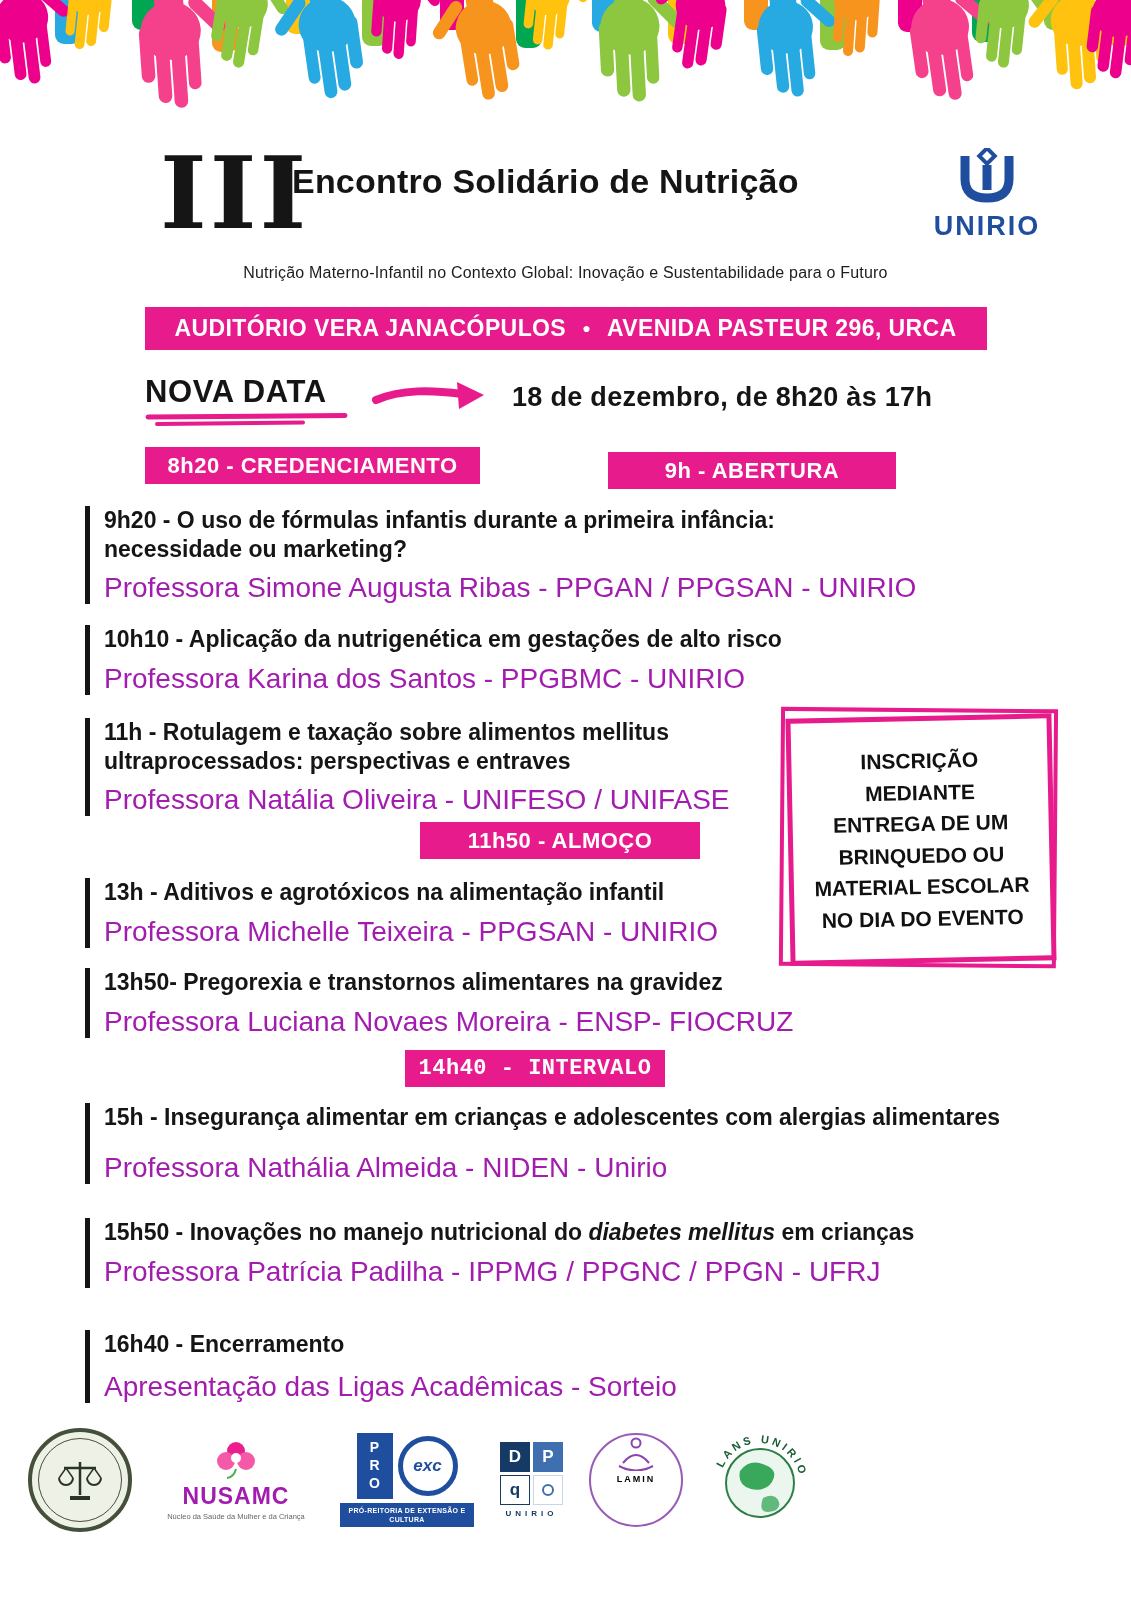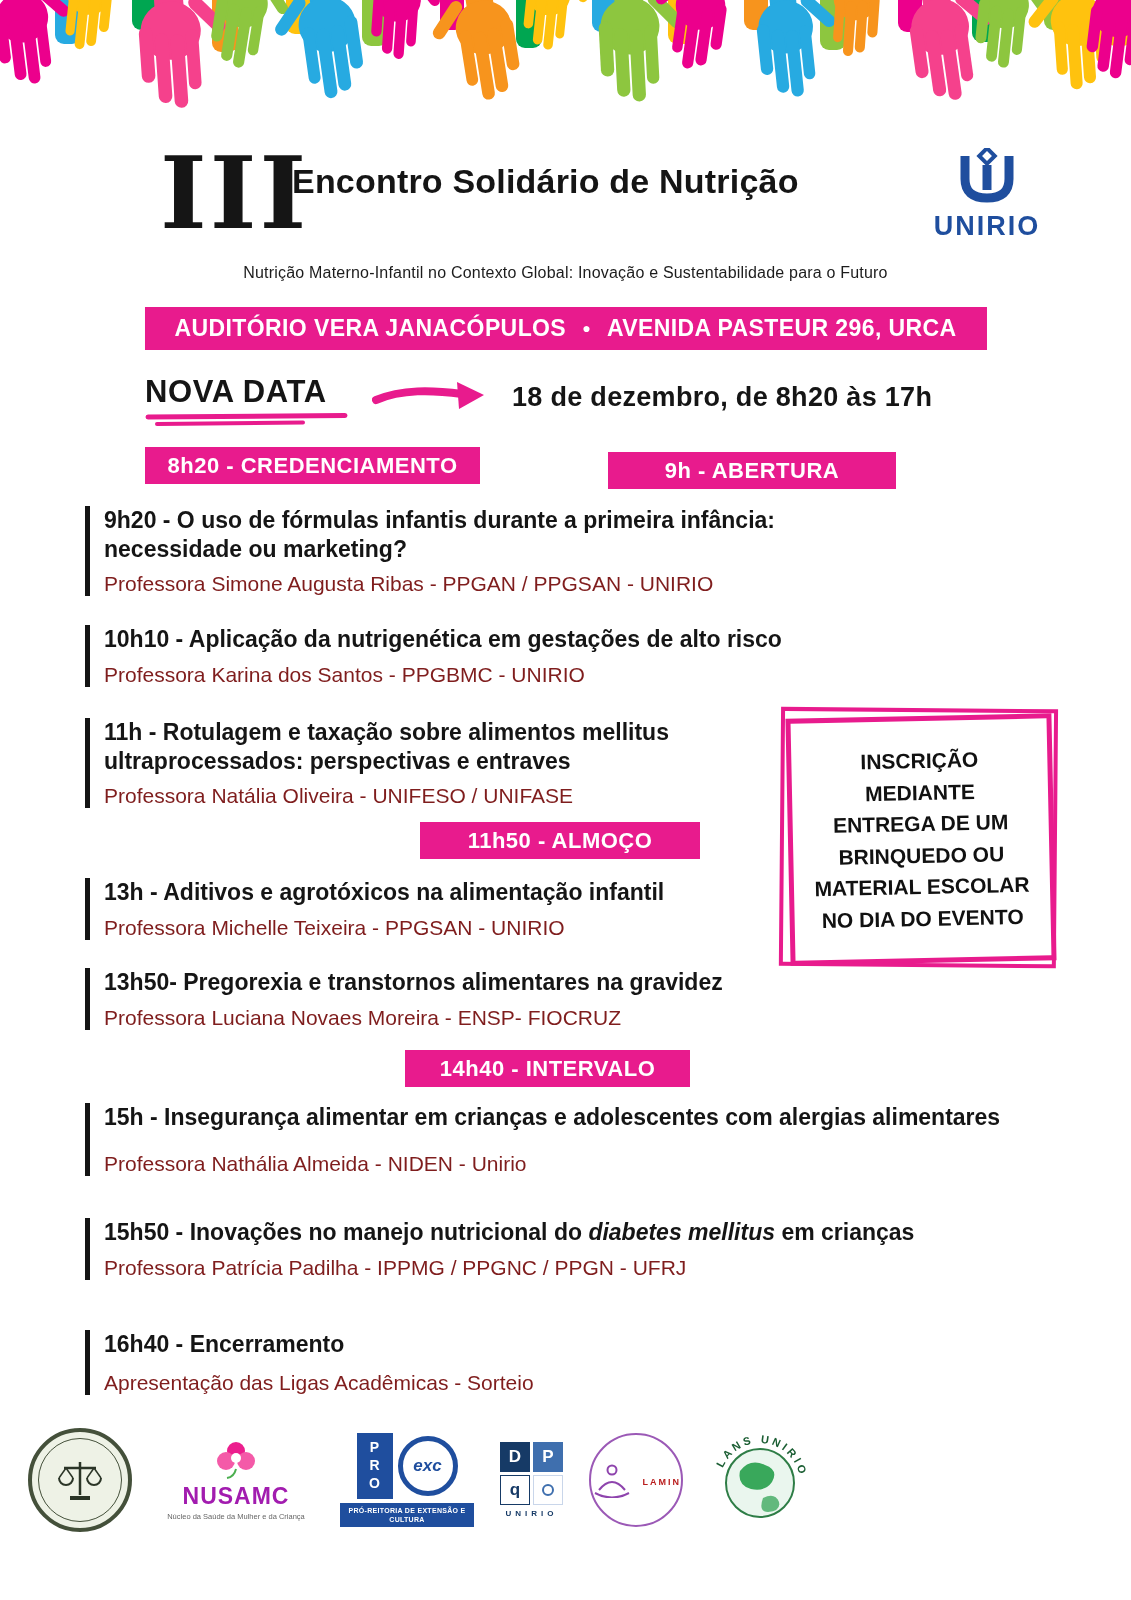--- a/index.html
+++ b/index.html
@@ -28,26 +28,26 @@
   .nova { position:absolute; left:145px; top:374px; font-size:31px; font-weight:700; letter-spacing:0.6px; }
   .nova svg { display:block; margin-top:3px; }
   .arrow { position:absolute; left:372px; top:378px; }
   .datetext { position:absolute; left:512px; top:382px; font-size:27px; font-weight:700; letter-spacing:0.3px; }
 
   .badge { position:absolute; background:var(--pink); color:#fff; font-weight:700; font-size:22px;
            text-align:center; height:37px; line-height:37px; letter-spacing:0.5px; }
   .b-cred { left:145px; top:447px; width:335px; }
   .b-abe  { left:608px; top:452px; width:288px; }
   .b-alm  { left:420px; top:822px; width:280px; }
-  .b-int  { left:405px; top:1050px; width:285px; }
+  .b-int  { left:405px; top:1050px; width:260px;font-family:Liberation Mono, monospace; }
 
   .sch { position:absolute; left:85px; border-left:5px solid #141414; padding-left:14px; }
   .sch-title { font-size:23px; font-weight:700; line-height:1.24; white-space:pre-line; }
   .sch-title .ital { font-style:italic; }
-  .sch-speaker { font-size:21px; margin-top:9px; color:#7f1d1d; }
+  .sch-speaker { font-size:28px; margin-top:9px; color:#a21caf; }
   .it0 { top:506px; } .it1 { top:625px; } .it2 { top:718px; } .it3 { top:878px; }
   .it4 { top:968px; } .it5 { top:1103px; } .it6 { top:1218px; } .it7 { top:1330px; }
   .it5 .sch-speaker { margin-top:20px; }
   .it6 .sch-speaker { }
   .it7 .sch-speaker { margin-top:12px; }
 
   .note { position:absolute; left:788px; top:716px; width:266px; padding:24px 14px;
           border:5px solid var(--pink); transform:rotate(-1.2deg); font-weight:700;
           font-size:21px; text-align:center; line-height:1.5; white-space:pre-line; color:#111; }
   .note::before { content:""; position:absolute; inset:-13px -8px -9px -13px;
@@ -78,22 +78,22 @@
   .dpq .grid { display:grid; grid-template-columns:30px 30px; grid-auto-rows:30px; gap:3px;
                width:63px; margin:0 auto; }
   .tile { display:flex; align-items:center; justify-content:center; font-weight:700; font-size:17px; }
   .tile.d { background:#163a66; color:#fff; }
   .tile.p { background:#3f6fae; color:#fff; }
   .tile.q { background:#fff; color:#163a66; border:1px solid #163a66; }
   .tile.m { background:#fff; border:1px solid #c9d6ea; }
   .tile.m i { width:12px; height:12px; border:2px solid #3f6fae; border-radius:50%; display:block; }
   .dpq .sub { font-size:8px; letter-spacing:4px; margin-top:4px; color:#163a66; font-weight:700; }
 
-  .lamin { width:94px; height:94px; border:2px solid #9b59b6; border-radius:50%; color:#b91c1c;
-           display:flex; flex-direction:row; align-items:center; justify-content:space-between; }
+  .lamin { width:94px; height:94px; border:2px solid #9b59b6; border-radius:50%; color:#000000;
+           display:flex; flex-direction:column; align-items:center; justify-content:flex-start; }
   .lamin .label { font-size:9px; font-weight:700; letter-spacing:2px; margin-top:3px; }
 </style>
 </head>
 <body>
 
 <div class="poster">
 
   <svg class="hands" id="hands-svg" viewBox="0 0 1131 158">
       <defs>
         <g id="hand-shape">

